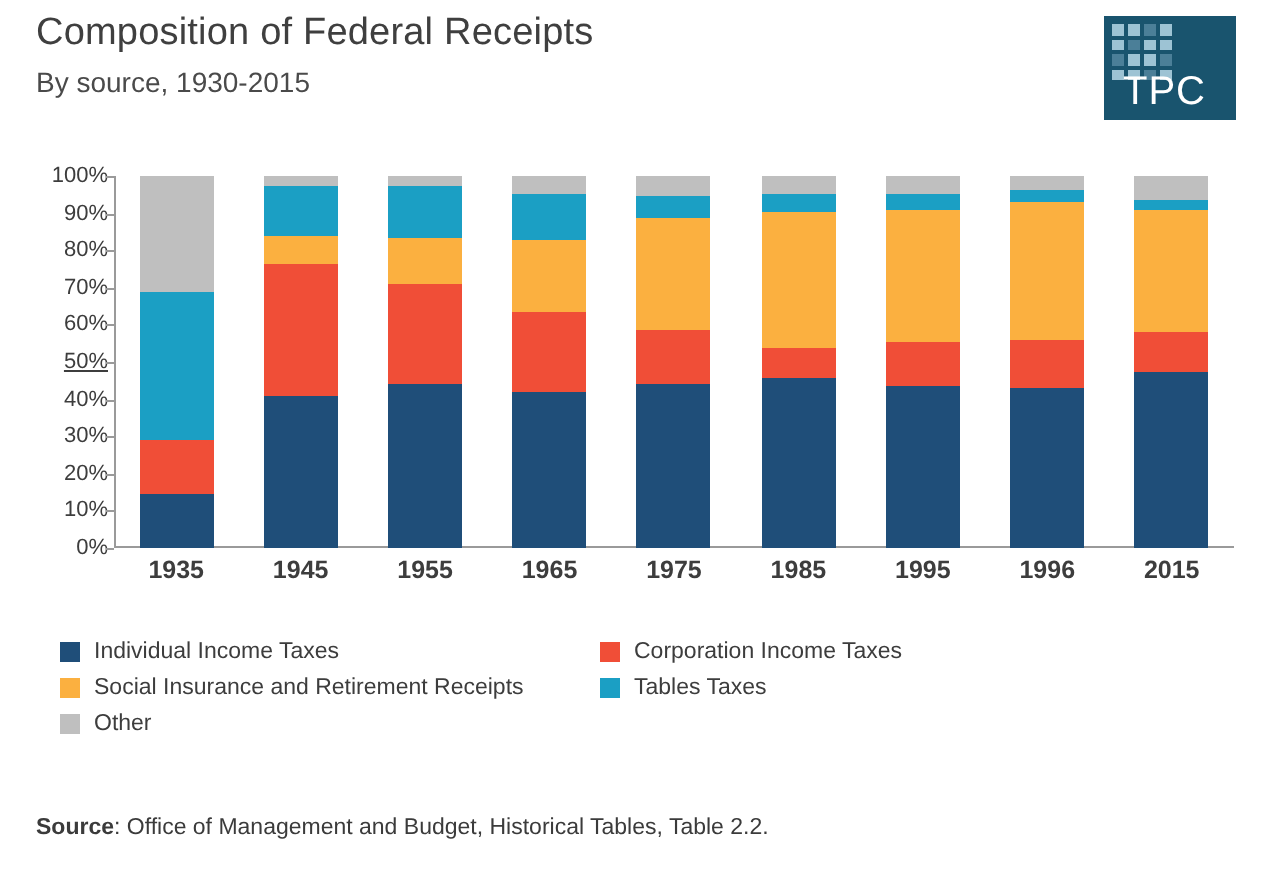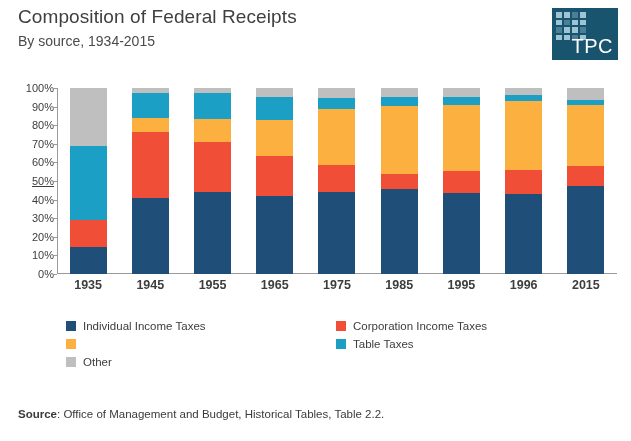--- a/index.html
+++ b/index.html
@@ -57,21 +57,21 @@
   }
   .logo .grid span {
     background: #9dc3d4;
     display: block;
   }
   .logo .grid span.dim {
     background: #4b7f98;
   }
   .logo .tpc {
     position: absolute;
-    right: 5px;
+    right: 15px;
     bottom: 2px;
     font-size: 20px;
     letter-spacing: 0.5px;
     font-family: "Liberation Sans", sans-serif;
   }
 
   
   .plot-wrap {
     position: absolute;
     left: 0;
@@ -170,21 +170,20 @@
     position: absolute;
     left: 30px;
     top: 320px;
     width: 580px;
     font-size: 11.5px;
     color: #3d3d3d;
   }
   .legend-row {
     display: flex;
     margin-bottom: 6px;
-    margin-left: 36px;
   }
   .legend-item {
     display: flex;
     align-items: center;
   }
   .legend-item.col1 { width: 270px; }
   .legend-item.col2 { width: 270px; text-align: right; }
   .swatch {
     width: 10px;
     height: 10px;
@@ -200,21 +199,21 @@
     font-size: 11.5px;
     color: #3b3b3b;
   }
   .source b { font-weight: bold; }
 </style>
 </head>
 <body>
 
 <div class="header">
   <div class="title">Composition of Federal Receipts</div>
-  <div class="subtitle">By source, 1934-2015</div>
+  <div class="subtitle">By source, 1930-2015</div>
 </div>
 
 <div class="logo">
   <div class="grid">
     <span></span>
       <span></span>
       <span class="dim"></span>
       <span></span>
     <span></span>
       <span class="dim"></span>
@@ -363,24 +362,25 @@
         <span class="legend-label">Individual Income Taxes</span>
       </div>
       <div class="legend-item col2">
         <span class="swatch" style="background: rgb(240, 78, 55);"></span>
         <span class="legend-label">Corporation Income Taxes</span>
       </div>
     </div>
     <div class="legend-row">
       <div class="legend-item col1">
         <span class="swatch" style="background: rgb(251, 176, 64);"></span>
+        <span class="legend-label">Social Insurance and Retirement Receipts</span>
       </div>
       <div class="legend-item col2">
         <span class="swatch" style="background: rgb(27, 159, 196);"></span>
-        <span class="legend-label">Table Taxes</span>
+        <span class="legend-label">Tables Taxes</span>
       </div>
     </div>
     <div class="legend-row">
       <div class="legend-item col1">
         <span class="swatch" style="background: rgb(191, 191, 191);"></span>
         <span class="legend-label">Other</span>
       </div>
     </div>
   </div>
 

